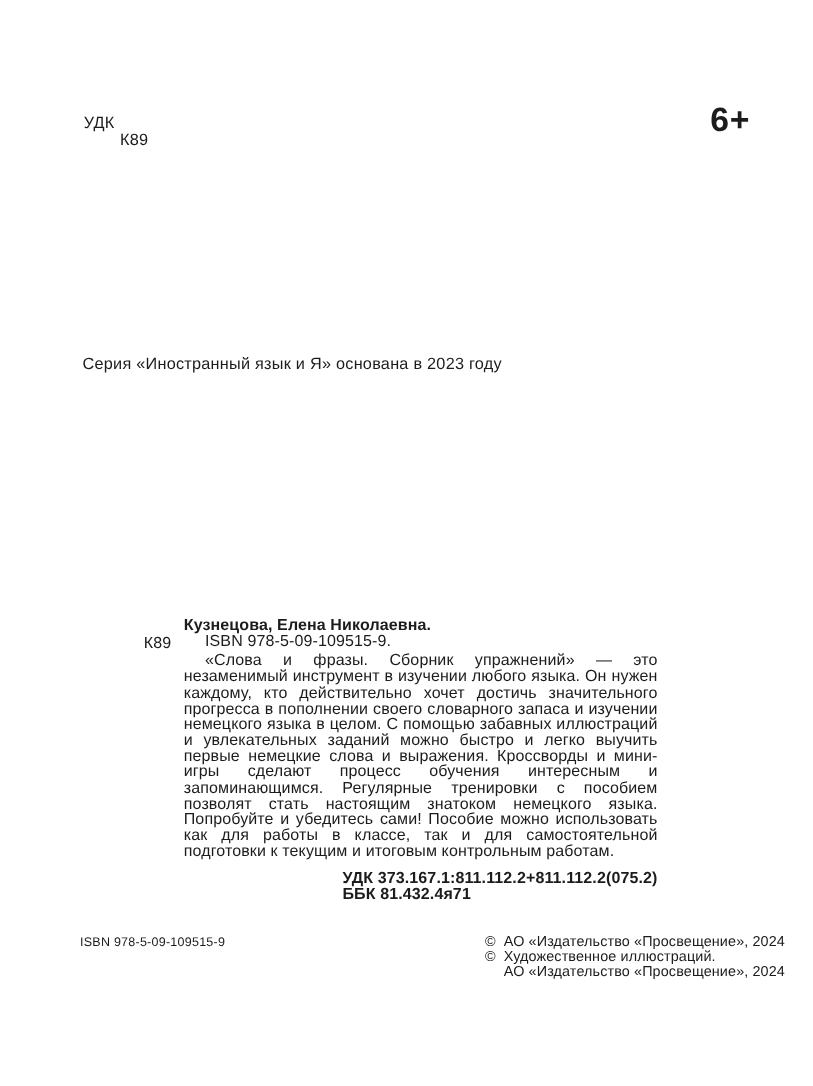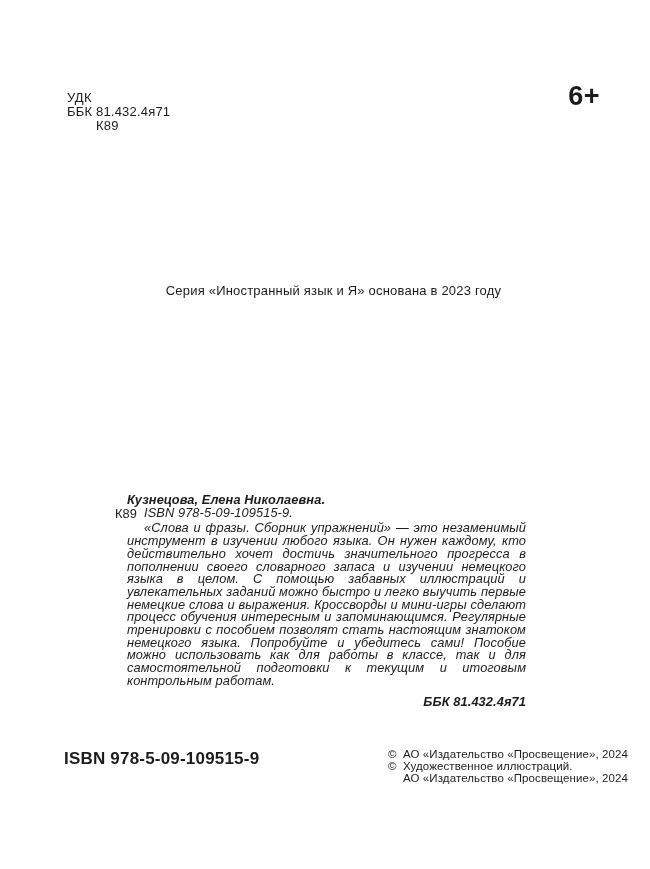--- a/index.html
+++ b/index.html
@@ -41,43 +41,41 @@
     line-height: 1;
     letter-spacing: 0.5px;
   }
 
   
   .series-note {
     position: absolute;
     top: 283px;
     left: 66px;
     width: 535px;
-    text-align: center;
     font-size: 13px;
     letter-spacing: 0.2px;
   }
 
   
   .cataloging {
     position: absolute;
     top: 494px;
     left: 115px;
     width: 411px;
     font-size: 12.8px;
     line-height: 12.7px;
     letter-spacing: 0.1px;
   }
   .author-code {
     position: absolute;
     left: 0;
     top: 14px;
   }
   .catalog-text {
-    margin-left: 12px;
-    font-style: italic;
+    margin-left: 32px;
   }
   .author {
     margin: 0;
     font-weight: 700;
   }
   .citation {
     margin: 0;
     text-align: justify;
     text-indent: 14px;
   }
@@ -96,22 +94,22 @@
     width: max-content;
     font-weight: 700;
     line-height: 13.5px;
   }
 
   
   .footer-isbn {
     position: absolute;
     top: 749px;
     left: 64px;
-    font-size: 17px;
-    font-weight: 700;
+    font-size: 10px;
+    font-weight: 400;
     letter-spacing: 0.2px;
   }
   .copyright {
     position: absolute;
     top: 749px;
     left: 388px;
     font-size: 11.5px;
     line-height: 11.9px;
     letter-spacing: 0.1px;
   }
@@ -123,40 +121,37 @@
 </head>
 <body>
 
 <div class="page">
 
   <div class="top-classification">
     <div class="tc-row">
       <span>УДК</span>
     </div>
     <div class="tc-row">
-      <span>ББК</span>
-      <span>81.432.4я71</span>
-    </div>
-    <div class="tc-row">
       <span></span>
       <span>К89</span>
     </div>
   </div>
 
   <div class="age-rating">6+</div>
 
   <div class="series-note">Серия «Иностранный язык и Я» основана в 2023 году</div>
 
   <div class="cataloging">
     <span class="author-code">К89</span>
     <div class="catalog-text">
       <p class="author">Кузнецова, Елена Николаевна.</p>
       <p class="isbn-line">ISBN 978-5-09-109515-9.</p>
       <p class="annotation">«Слова и фразы. Сборник упражнений» — это незаменимый инструмент в изучении любого языка. Он нужен каждому, кто действительно хочет достичь значительного прогресса в пополнении своего словарного запаса и изучении немецкого языка в целом. С помощью забавных иллюстраций и увлекательных заданий можно быстро и легко выучить первые немецкие слова и выражения. Кроссворды и мини-игры сделают процесс обучения интересным и запоминающимся. Регулярные тренировки с пособием позволят стать настоящим знатоком немецкого языка. Попробуйте и убедитесь сами! Пособие можно использовать как для работы в классе, так и для самостоятельной подготовки к текущим и итоговым контрольным работам.</p>
       <div class="bottom-classification">
+        <div>УДК 373.167.1:811.112.2+811.112.2(075.2)</div>
         <div>ББК 81.432.4я71</div>
       </div>
     </div>
   </div>
 
   <div class="footer-isbn">ISBN 978-5-09-109515-9</div>
 
   <div class="copyright">
     <div class="c-row">
       <span>©</span>

